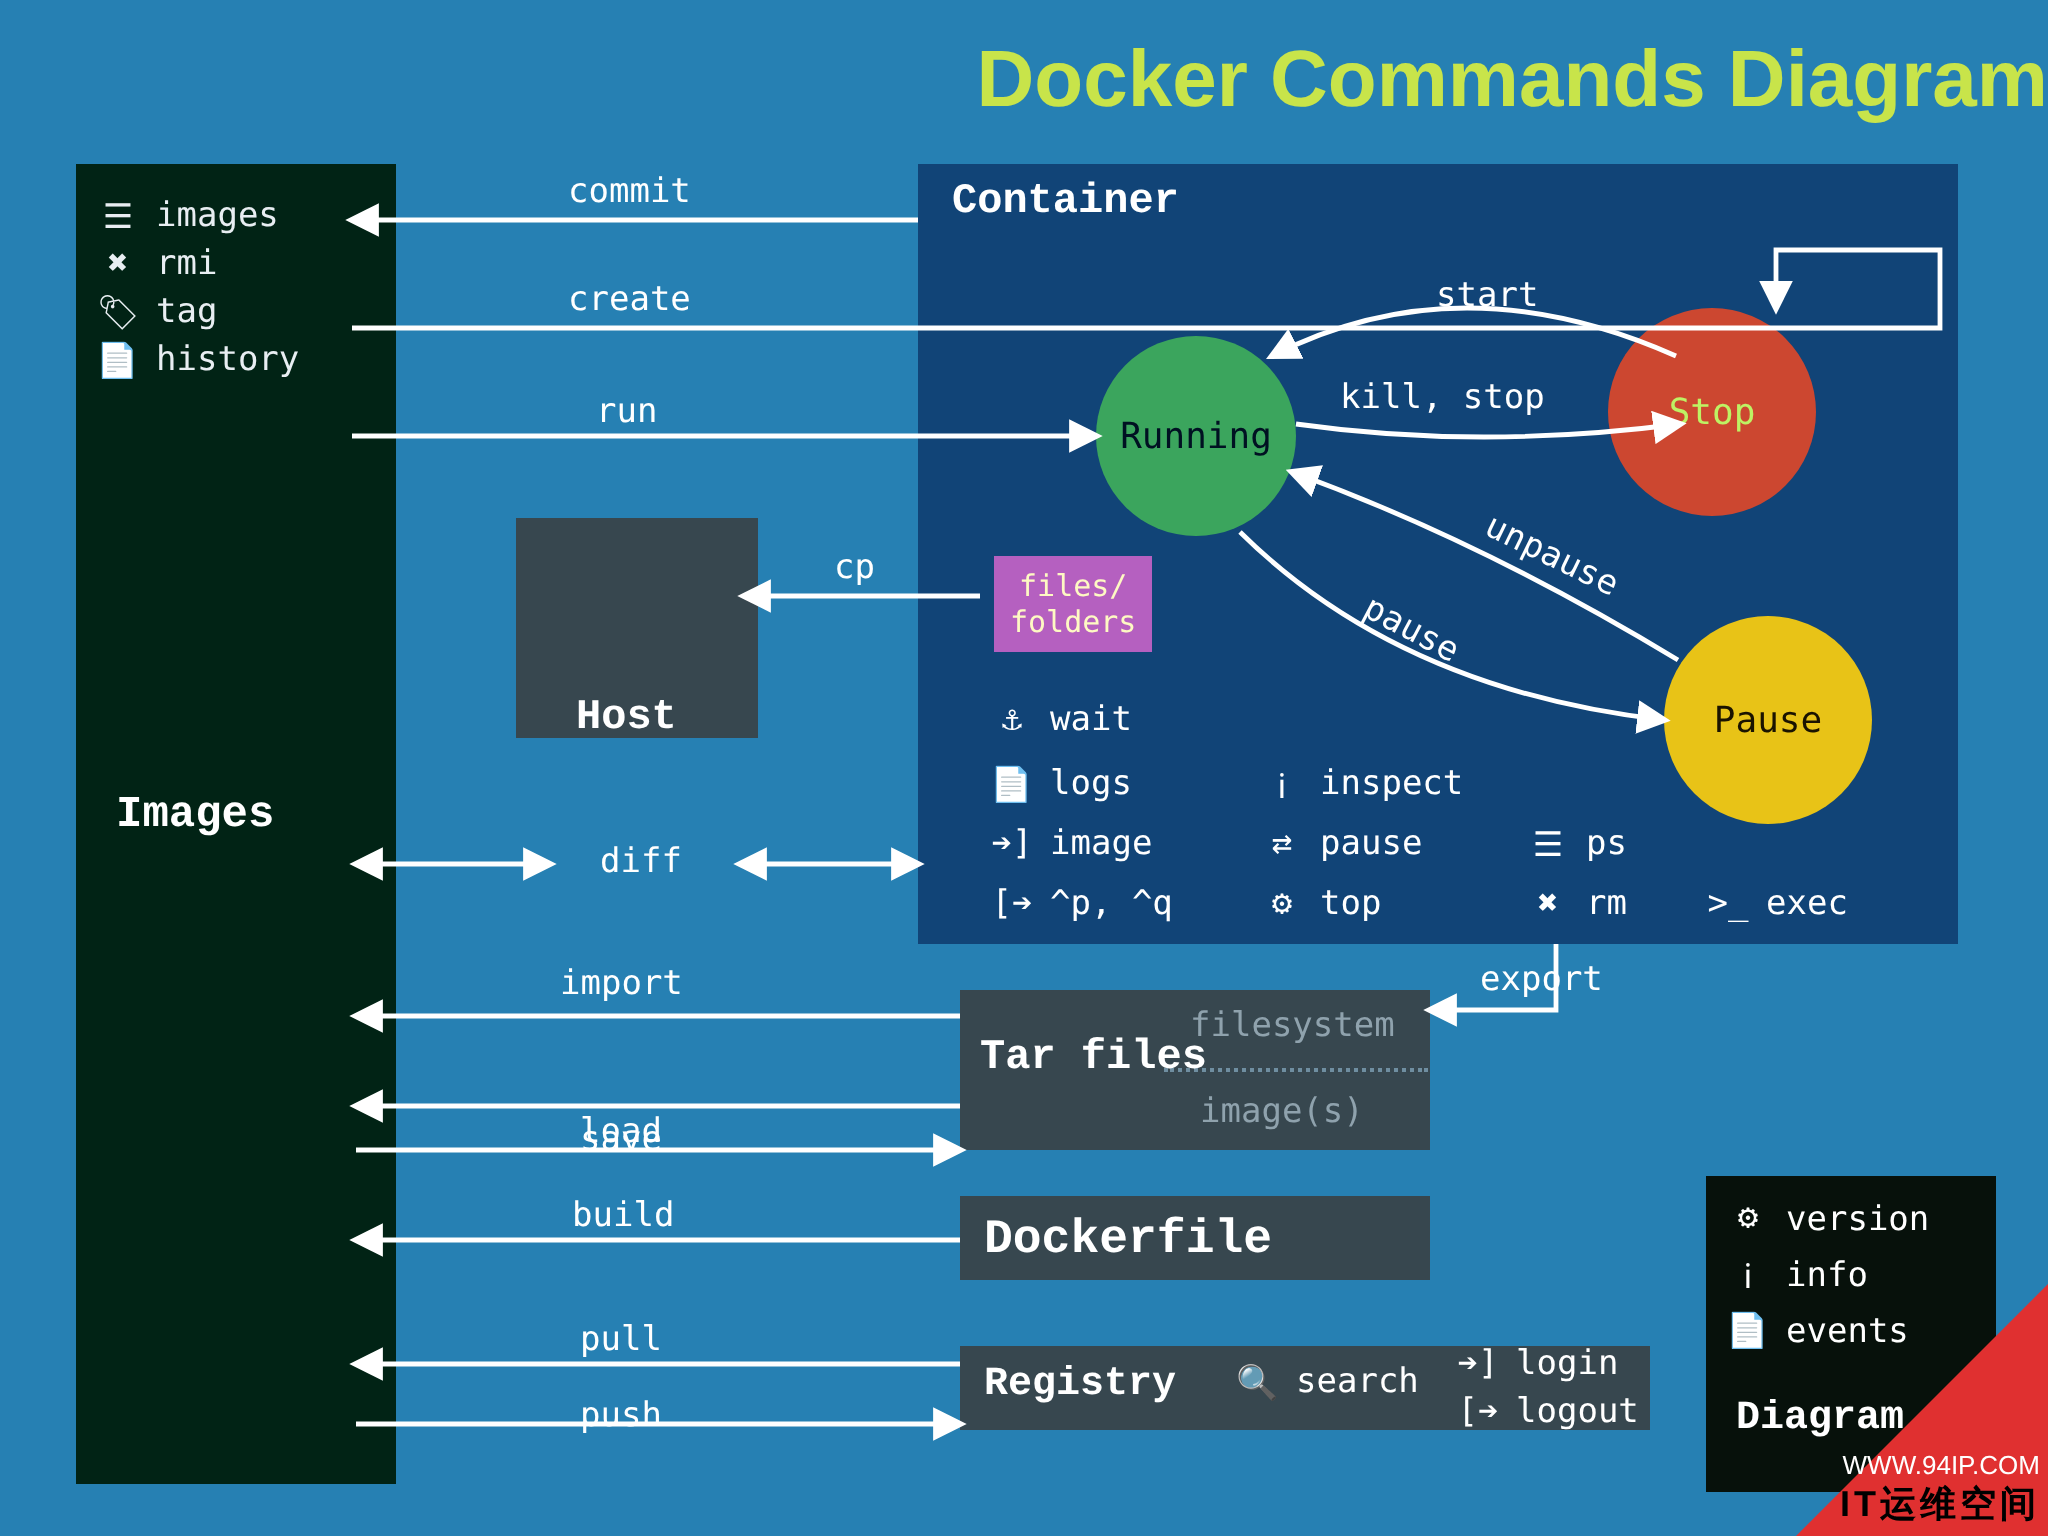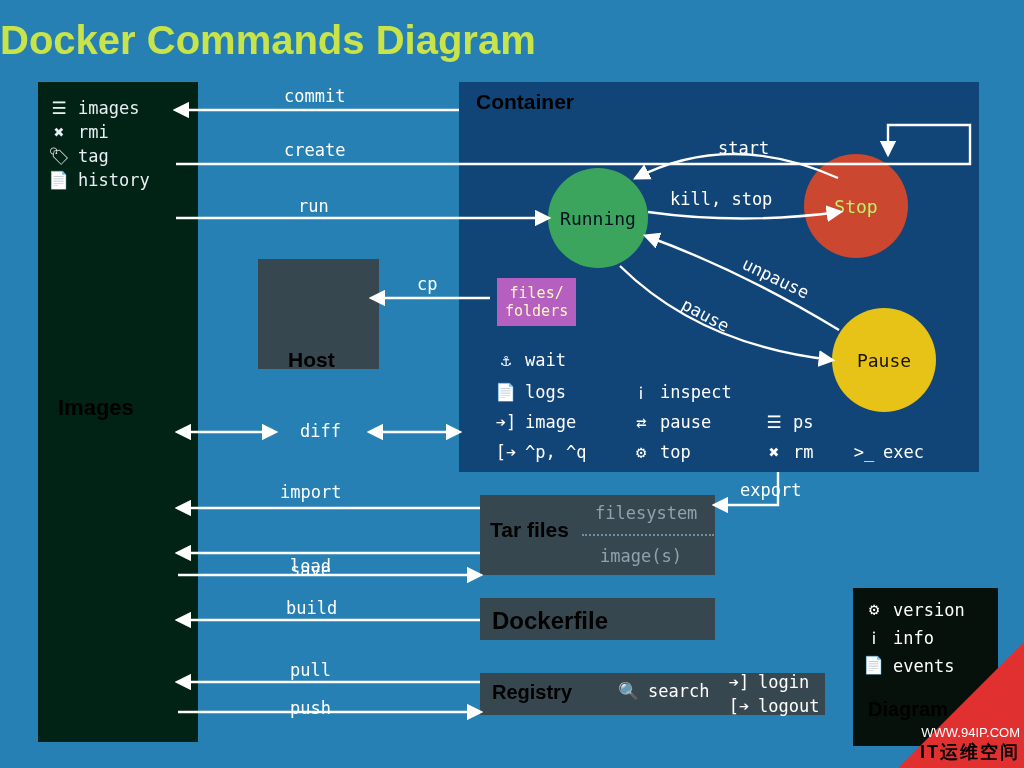--- a/index.html
+++ b/index.html
@@ -1,21 +1,21 @@
 <!DOCTYPE html>
 <html><head>
 <meta charset="utf-8">
 <style>
   body{margin:0;width:1024px;height:768px;background:#2680b3;font-family:"DejaVu Sans Mono",Consolas,monospace;color:#fff;overflow:hidden;position:relative}
-  .title{position:absolute;top:18px;left:0;right:0;text-align:left;font-family:"Helvetica Neue",Arial,sans-serif;font-size:40px;font-weight:700;color:#c8e44a}
+  .title{position:absolute;top:18px;left:0;right:0;text-align:right;font-family:"Helvetica Neue",Arial,sans-serif;font-size:40px;font-weight:700;color:#c8e44a}
   .box{position:absolute}
   .images-panel{left:38px;top:82px;width:160px;height:660px;background:#012315;padding:14px 0 0 0;box-sizing:border-box}
   .images-panel .row{padding:2px 12px;color:#e8eef2;font-size:17px;display:flex;align-items:center;gap:10px}
   .icn{display:inline-flex;width:18px;height:18px;align-items:center;justify-content:center}
-  .green-label{color:#000000;font-weight:700;font-family:Liberation Sans, sans-serif}
+  .green-label{color:#ffffff;font-weight:700;font-family:Liberation Mono, monospace}
   .images-title{position:absolute;left:58px;top:395px;font-size:22px}
   .container-panel{left:459px;top:82px;width:520px;height:390px;background:#114477}
   .container-title{position:absolute;left:476px;top:90px;font-size:21px}
   .dark-box{background:#37474f;position:absolute}
   .host-box{left:258px;top:259px;width:121px;height:110px}
   .host-label{position:absolute;left:288px;top:348px;font-size:21px}
   .ff{background:#b560c0;color:#fef9c3;text-align:center;font-size:15px;line-height:1.2;padding:6px 8px;position:absolute}
   .tar-box{left:480px;top:495px;width:235px;height:80px}
   .tar-label{position:absolute;left:490px;top:518px;font-size:21px}
   .tar-text{position:absolute;color:#8fa2ad;font-size:17px}

